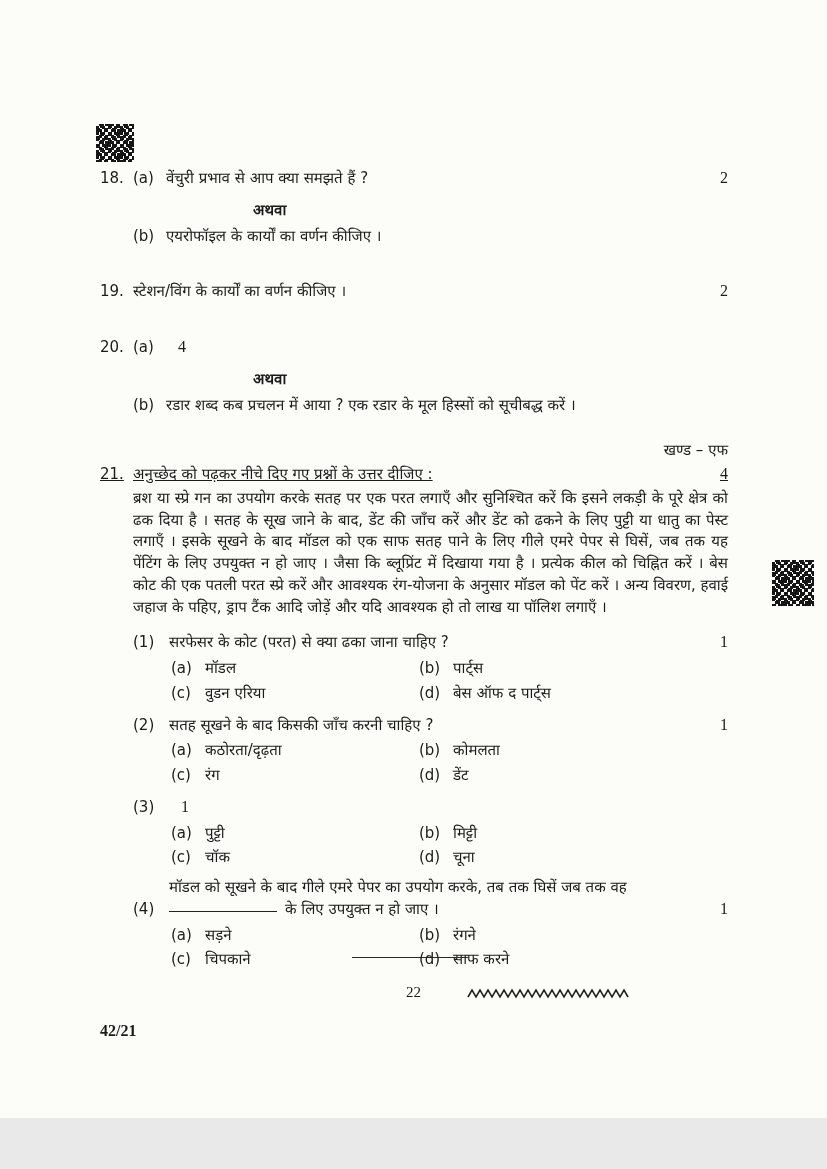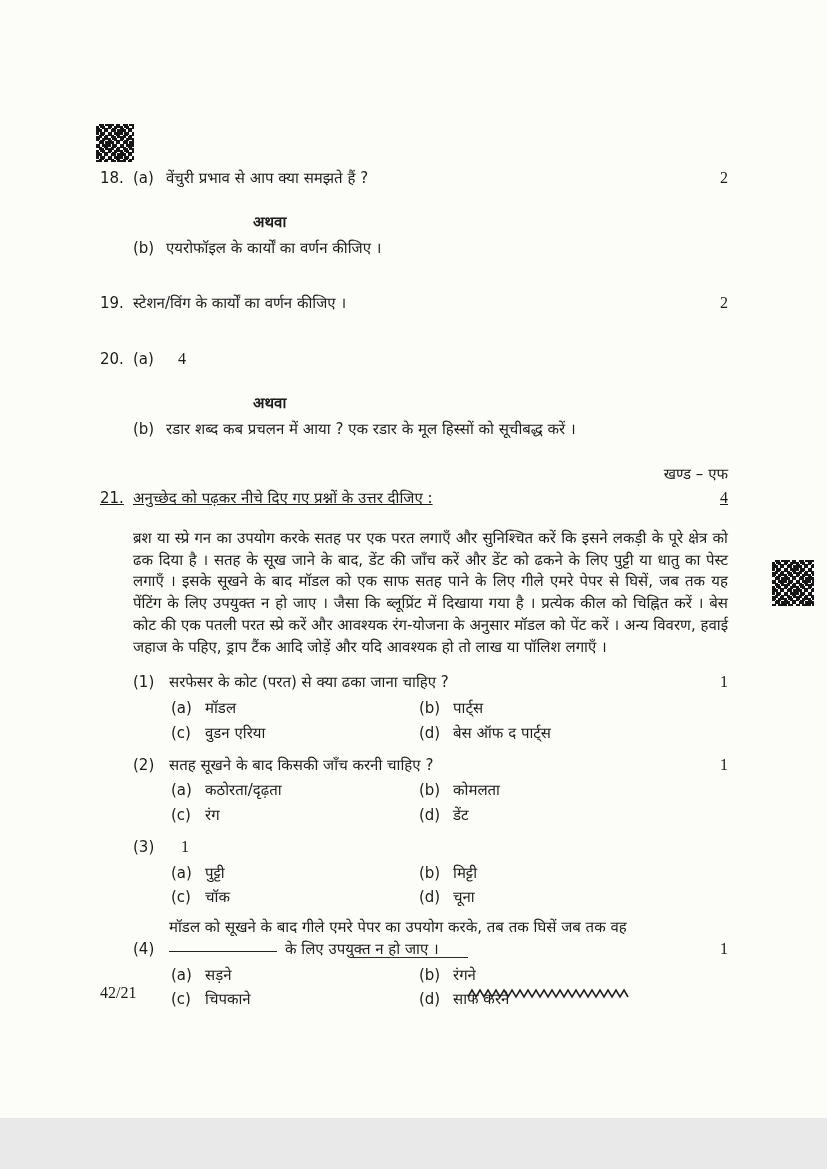--- a/index.html
+++ b/index.html
@@ -26,30 +26,30 @@
   .qr-side { left:772px; top:560px; width:42px; height:46px; }
 
   .content { position:absolute; left:100px; top:166px; width:628px; }
 
   .qrow { display:flex; align-items:baseline; }
   .qnum   { width:33px; flex:none; }
   .plabel { width:33px; flex:none; }
   .qtext  { flex:1; }
   .marks  { flex:none; margin-left:12px; font-family:"Liberation Serif", serif; font-size:16px; }
 
-  .orline { font-weight:bold; margin:22px 0 4px 153px; }
+  .orline { font-weight:bold; margin:10px 0 4px 153px; }
 
   .mt4  { margin-top:4px; }
   .mt12 { margin-top:0;text-decoration:underline; }
   .mt20 { margin-top:32px; }
 
   .section-title { text-align:right; font-weight:normal; margin-top:24px; }
 
   .passage {
-    margin:18px 0 0 33px;
+    margin:2px 0 0 33px;
     text-align:justify;
   }
 
   .subs { margin:12px 0 0 33px; }
   .sub  { margin-bottom:3px; }
   .subrow { display:flex; align-items:baseline; }
   .subrow.bottom { align-items:flex-end; }
   .slabel { width:36px; flex:none; }
   .stext  { flex:1; }
 
@@ -69,22 +69,22 @@
     margin-right:8px;
     transform:translateY(-2px);
   }
 
   .rule {
     position:absolute; left:352px; top:957px; width:116px;
     border-top:1.6px solid #2a2a2a;
   }
 
   .footer-code {
-    position:absolute; left:100px; top:981px;
-    font-weight:normal; font-size:16px;
+    position:absolute; left:100px; top:1019px;
+    font-weight:bold; font-size:16px;
     font-family:"Liberation Serif", serif;
   }
   .page-num {
     position:absolute; left:0; right:0; top:982px;
     text-align:center; font-size:15px;
     font-family:"Liberation Serif", serif;
   }
   .squiggle { position:absolute; left:466px; top:987px; }
 </style>
 </head>
@@ -245,17 +245,18 @@
             </div>
         </div>
       </div>
 
     </div>
   </div>
 
   <div class="rule"></div>
 
   <div class="footer-code">42/21</div>
+  <div class="page-num">22</div>
   <svg class="squiggle" width="172" height="13" viewBox="0 0 172 13">
     <path d="M2 10l4 -7 4 7 4 -7 4 7 4 -7 4 7 4 -7 4 7 4 -7 4 7 4 -7 4 7 4 -7 4 7 4 -7 4 7 4 -7 4 7 4 -7 4 7 4 -7 4 7 4 -7 4 7 4 -7 4 7 4 -7 4 7 4 -7 4 7 4 -7 4 7 4 -7 4 7 4 -7 4 7 4 -7 4 7 4 -7 4 7" fill="none" stroke="#222" stroke-width="1.6"></path>
   </svg>
 
 </div>
 
 </body></html>

